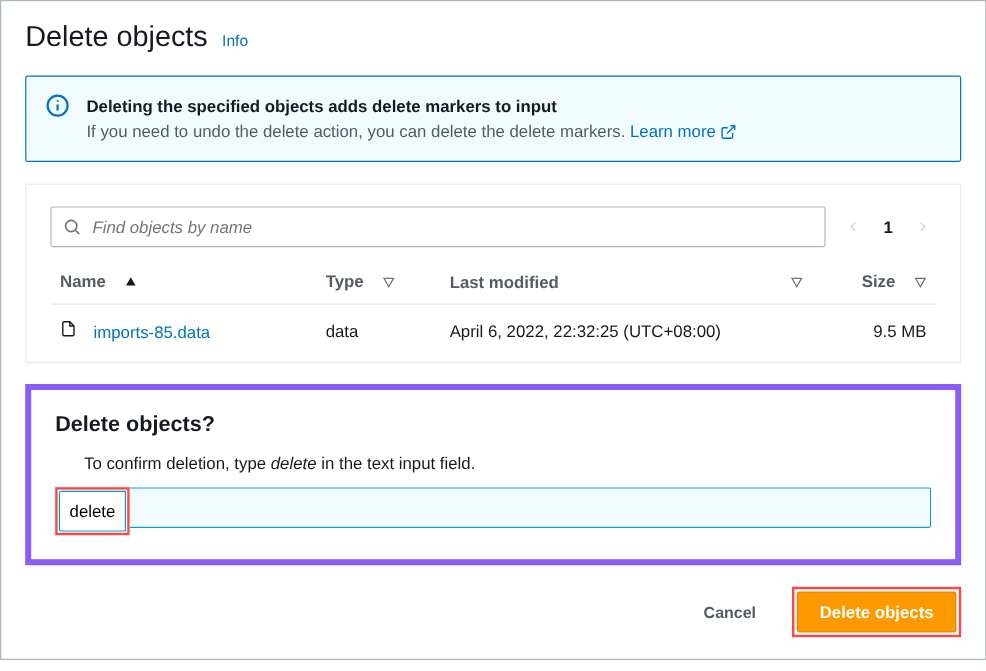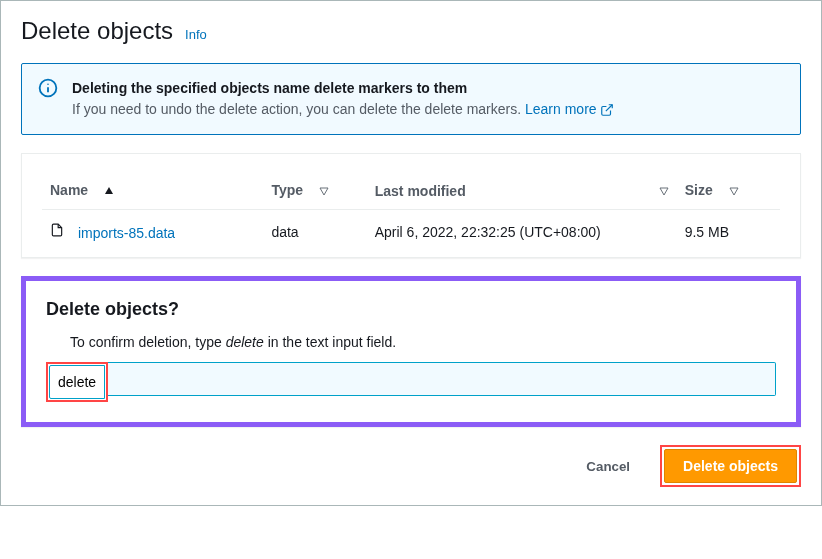--- a/index.html
+++ b/index.html
@@ -19,21 +19,21 @@
 .search-row { display: flex; align-items: center; gap: 12px; margin-bottom: 10px; }
 .search-box { flex: 1; position: relative; }
 .search-box svg { position: absolute; left: 10px; top: 50%; transform: translateY(-50%); }
 .search-box input { width: 100%; height: 34px; border: 1px solid #aab7b8; border-radius: 2px; padding: 0 10px 0 34px; font-size: 14px; font-style: italic; color: #687078; }
 .pager { display: flex; align-items: center; gap: 14px; }
 .pager button { background: none; border: none; cursor: pointer; padding: 4px; display: flex; align-items: center; color: #545b64; }
 .pager button:disabled { color: #d5dbdb; cursor: default; }
 .pager .num { font-weight: 700; }
 table { width: 100%; border-collapse: collapse; }
 thead th { text-align: left; font-weight: 700; color: #545b64; font-size: 14px; padding: 10px 8px; border-bottom: 1px solid #eaeded; }
-thead th.right, tbody td.right { }
+thead th.right, tbody td.right { text-align: right; }
 thead th .sort-icon { display: inline-block; margin-left: 12px; vertical-align: middle; }
 tbody td { padding: 12px 8px; font-size: 14px; }
 .obj-name { color: #0073bb; cursor: pointer; }
 .file-icon { display: inline-block; margin-right: 10px; vertical-align: text-bottom; }
 .confirm-panel { border: 5px solid #8b5cf6; background: #fff; box-shadow: 0 1px 1px rgba(0,0,0,0.05); padding: 18px 20px 20px; margin-bottom: 18px; }
 .confirm-desc { margin-bottom: 12px; margin-left: 24px; }
 .confirm-desc em { font-style: italic; }
 .highlight-wrap { display: inline-block; border: 2px solid #ff4545; padding: 1px; position: relative; z-index: 2; }
 .confirm-input-row { display: flex; align-items: stretch; }
 .confirm-input { flex: 1; height: 34px; border: 1px solid #00a1c9; border-left: none; border-radius: 0 2px 2px 0; padding: 0 10px; font-size: 14px; background: #f1faff; }
@@ -55,32 +55,54 @@
 
   <div class="info-banner">
     <div class="icon-wrap">
       <svg width="20" height="20" viewBox="0 0 24 24" fill="none" stroke="#0073bb" stroke-width="2.2">
           <circle cx="12" cy="12" r="10"></circle>
           <line x1="12" y1="11" x2="12" y2="17"></line>
           <circle cx="12" cy="7.5" r="1" fill="#0073bb" stroke="none"></circle>
         </svg>
     </div>
     <div class="text-wrap">
-      <div class="title">Deleting the specified objects name delete markers to them</div>
+      <div class="title">Deleting the specified objects adds delete markers to input</div>
       <div class="desc">
         <span>If you need to undo the delete action, you can delete the delete markers. </span><span class="learn"><span>Learn more</span> <svg style="display:inline-block;vertical-align:text-bottom" width="14" height="14" viewBox="0 0 24 24" fill="none" stroke="#0073bb" stroke-width="2">
               <path d="M18 13v6a2 2 0 0 1-2 2H5a2 2 0 0 1-2-2V8a2 2 0 0 1 2-2h6"></path>
               <polyline points="15 3 21 3 21 9"></polyline>
               <line x1="10" y1="14" x2="21" y2="3"></line>
             </svg></span>
       </div>
     </div>
   </div>
 
   <div class="panel">
+    <div class="search-row">
+      <div class="search-box">
+        <svg width="16" height="16" viewBox="0 0 24 24" fill="none" stroke="#687078" stroke-width="2">
+            <circle cx="11" cy="11" r="7"></circle>
+            <line x1="21" y1="21" x2="16.5" y2="16.5"></line>
+          </svg>
+        <input type="text" placeholder="Find objects by name" style="">
+      </div>
+      <div class="pager">
+        <button disabled="">
+          <svg width="14" height="14" viewBox="0 0 24 24" fill="none" stroke="currentColor" stroke-width="2.5">
+              <polyline points="15 18 9 12 15 6"></polyline>
+            </svg>
+        </button>
+        <span class="num">1</span>
+        <button disabled="">
+          <svg width="14" height="14" viewBox="0 0 24 24" fill="none" stroke="currentColor" stroke-width="2.5">
+              <polyline points="9 18 15 12 9 6"></polyline>
+            </svg>
+        </button>
+      </div>
+    </div>
     <table>
       <thead>
         <tr>
           <th style="width:30%">
             <span>Name</span>
             <span class="sort-icon">
               <svg width="10" height="10" viewBox="0 0 10 10">
                   <polygon points="5,1 9,8 1,8" fill="#16191f"></polygon>
                 </svg>
             </span>

